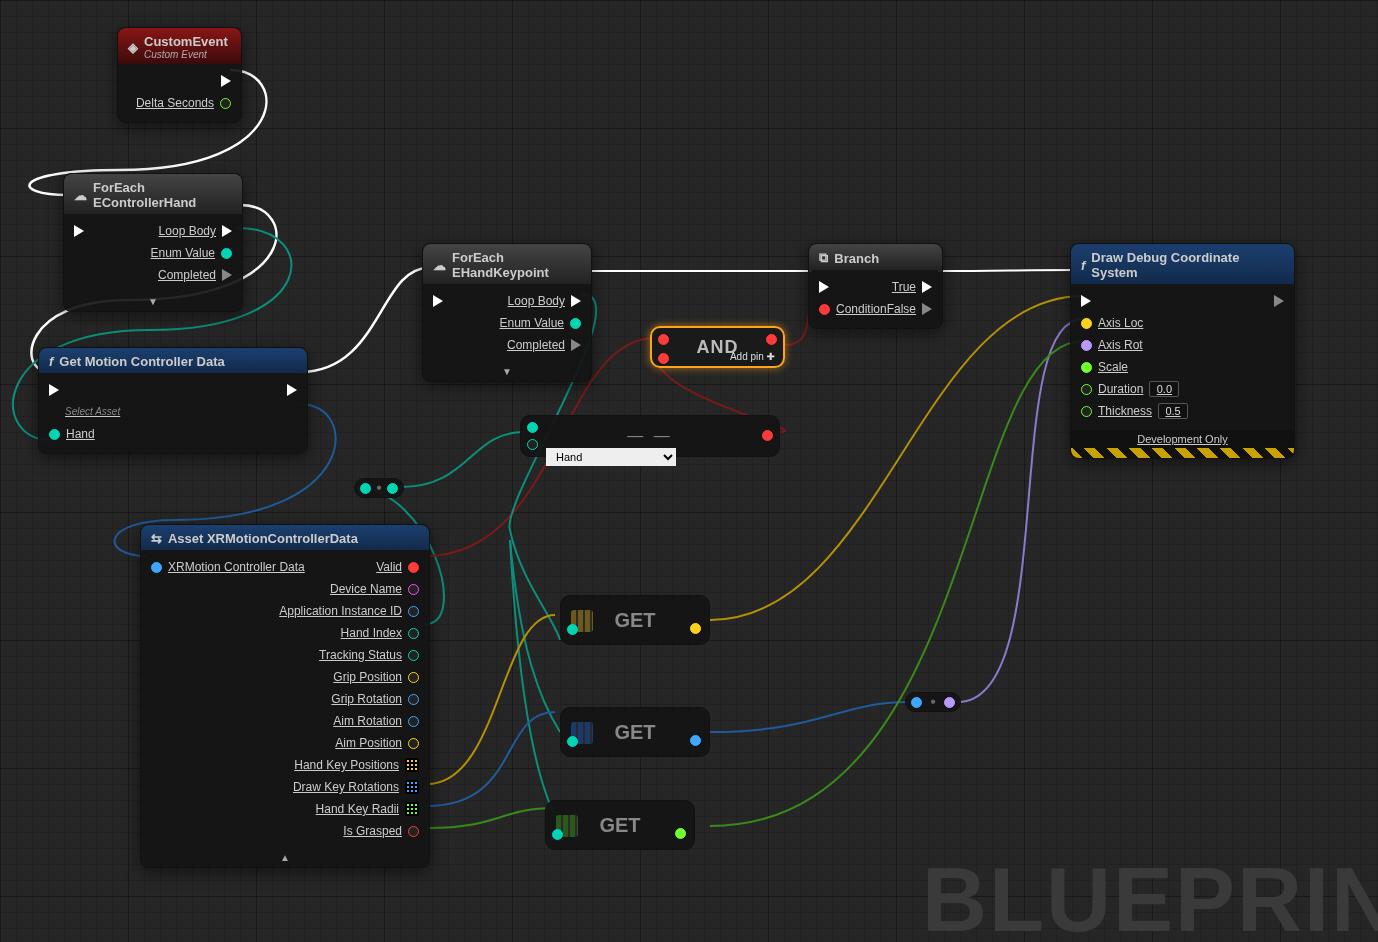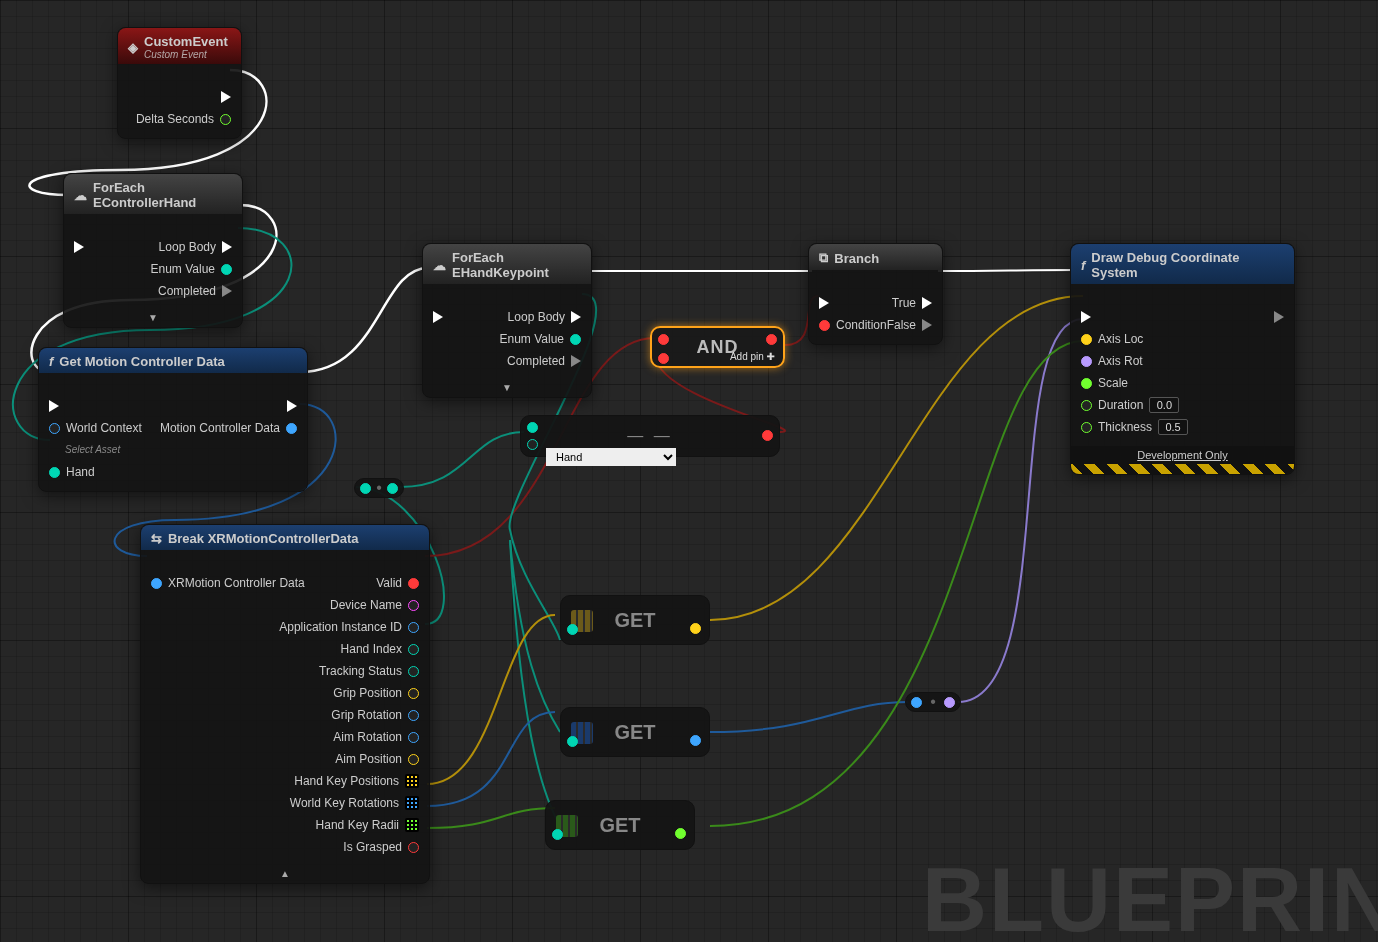--- a/index.html
+++ b/index.html
@@ -46,21 +46,21 @@
     font-size: 13px;
     font-weight: 600;
     display: flex;
     align-items: center;
     gap: 6px;
   }
   .node .sub { font-size: 10px; font-style: italic; opacity: .8; display:block; font-weight:400; }
   .hdr-red   { background: linear-gradient(180deg,#8a1616,#3a0a0a); }
   .hdr-gray  { background: linear-gradient(180deg,#444,#222); }
   .hdr-blue  { background: linear-gradient(180deg,#1c3f70,#112a4a); }
-  .body { padding: 22px 10px 8px 10px; }
+  .body { padding: 6px 10px 8px 10px; text-decoration: underline; }
   .row { display:flex; justify-content:space-between; align-items:center; height:22px; }
   .row .left, .row .right { display:flex; align-items:center; gap:6px; }
   .pin { width:11px; height:11px; border-radius:50%; border:1px solid #666; background:#222; display:inline-block; }
   .pin.solid-red    { background:#ff3a3a; border-color:#ff3a3a; }
   .pin.hollow-red   { border-color:#ff3a3a; }
   .pin.solid-teal   { background:#00d6b4; border-color:#00d6b4; }
   .pin.hollow-teal  { border-color:#00d6b4; }
   .pin.solid-blue   { background:#3ea6ff; border-color:#3ea6ff; }
   .pin.hollow-blue  { border-color:#3ea6ff; }
   .pin.solid-yellow { background:#ffd21a; border-color:#ffd21a; }
@@ -241,30 +241,20 @@
   <div class="body">
     <div class="row">
         <span class="left">
           <span class="exec exec-in"></span>
         </span>
         <span class="right">
           <span class="exec exec-out"></span>
         </span>
       </div>
     <div class="row">
-      <span class="left">
-          <span class="pin hollow-blue"></span>
-          <span>World Context</span>
-        </span>
-      <span class="right">
-          <span>Motion Controller Data</span>
-          <span class="pin solid-blue"></span>
-        </span>
-    </div>
-    <div class="row">
         <span class="left" style="padding-left:16px;">
           <span class="asset-sub">Select Asset</span>
         </span>
         <span></span>
       </div>
     <div class="row">
         <span class="left">
           <span class="pin solid-teal"></span>
           <span>Hand</span>
         </span>
@@ -403,21 +393,21 @@
         </span>
       </div>
   </div>
   <div class="devonly">Development Only</div>
   <div class="hazard"></div>
 </div>
 
 <div class="node" style="left:140px; top:524px; width:290px;">
   <div class="header hdr-blue">
     <span>⇆</span>
-    <span>Break XRMotionControllerData</span>
+    <span>Asset XRMotionControllerData</span>
   </div>
   <div class="body">
     <div class="row">
         <span class="left">
           <span class="pin solid-blue"></span>
           <span>XRMotion Controller Data</span>
         </span>
         <span class="right">
           <span>Valid</span>
           <span class="pin solid-red"></span>
@@ -482,21 +472,21 @@
     <div class="row">
         <span></span>
         <span class="right">
           <span>Hand Key Positions</span>
           <span class="grid-pin yellow"></span>
         </span>
       </div>
     <div class="row">
         <span></span>
         <span class="right">
-          <span>World Key Rotations</span>
+          <span>Draw Key Rotations</span>
           <span class="grid-pin blue"></span>
         </span>
       </div>
     <div class="row">
         <span></span>
         <span class="right">
           <span>Hand Key Radii</span>
           <span class="grid-pin green"></span>
         </span>
       </div>

